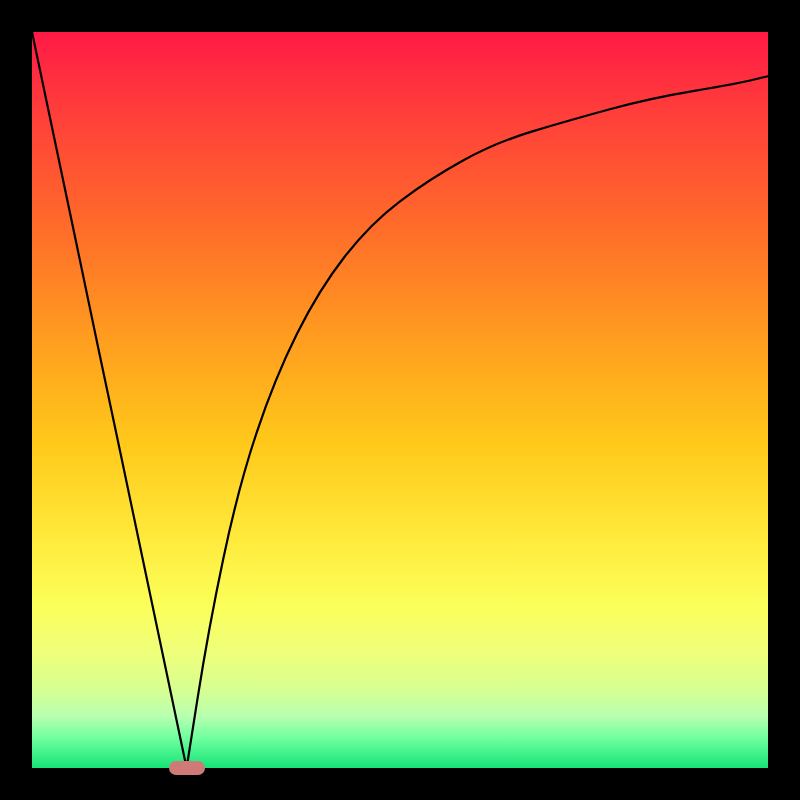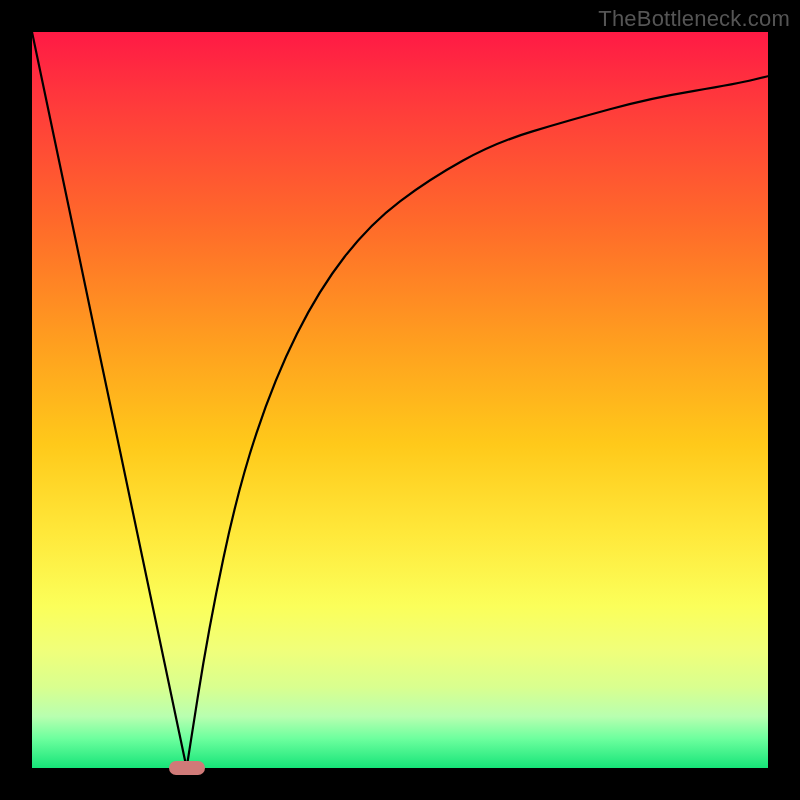--- a/index.html
+++ b/index.html
@@ -61,21 +61,20 @@
     height: 14px;
     background: #d07a78;
     border-radius: 7px;
     transform: translate(-50%, -50%);
   }
 </style>
 </head>
 <body>
 
 <div class="frame">
-  <div class="watermark">TheBottleneck.com</div>
 
   <div class="plot-area">
 
     <svg class="curve" viewBox="0 0 736 736" preserveAspectRatio="none">
       <path id="curve-path" fill="none" stroke="#000" stroke-width="2.2" stroke-linecap="round" stroke-linejoin="round" d="M 0.0 0.0 L 22.1 105.2 L 44.2 210.5 L 66.2 315.7 L 88.3 420.3 L 110.4 525.5 L 132.5 630.8 L 147.2 700.7 L 154.6 736.0 L 154.6 736.0 Q 154.6 736.0 165.6 666.1 Q 176.6 596.2 191.4 526.2 Q 206.1 456.3 224.5 401.1 Q 242.9 345.9 265.0 301.8 Q 287.0 257.6 312.8 224.5 Q 338.6 191.4 368.0 169.3 Q 397.4 147.2 430.6 128.8 Q 463.7 110.4 500.5 99.4 Q 537.3 88.3 577.8 77.3 Q 618.2 66.2 662.4 58.9 Q 706.6 51.5 721.3 47.8 L 736.0 44.2 "></path>
     </svg>
 
     <div class="marker" id="min-marker" style="left: 154.56px; top: 736px;"></div>
   </div>
 </div>

